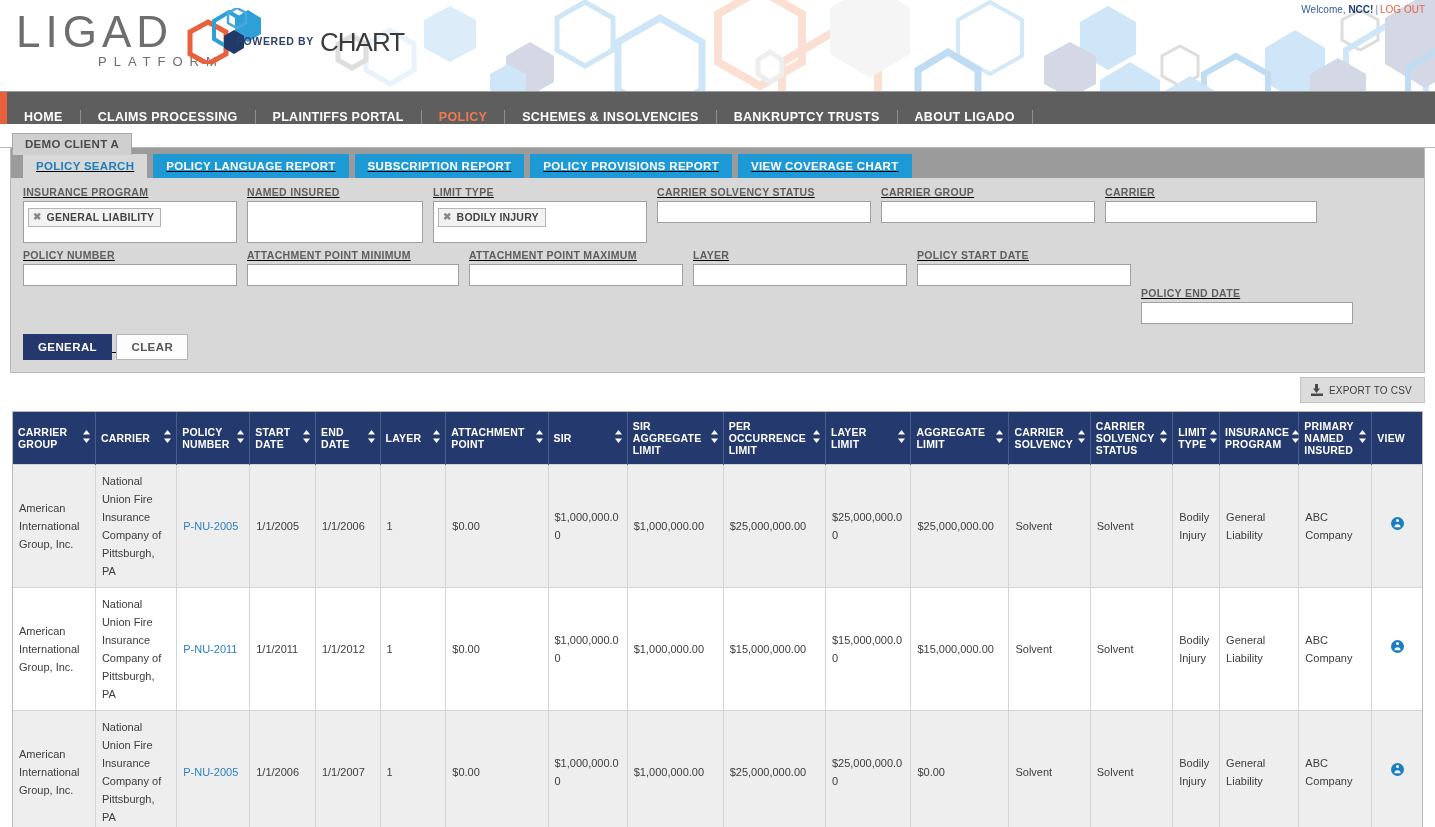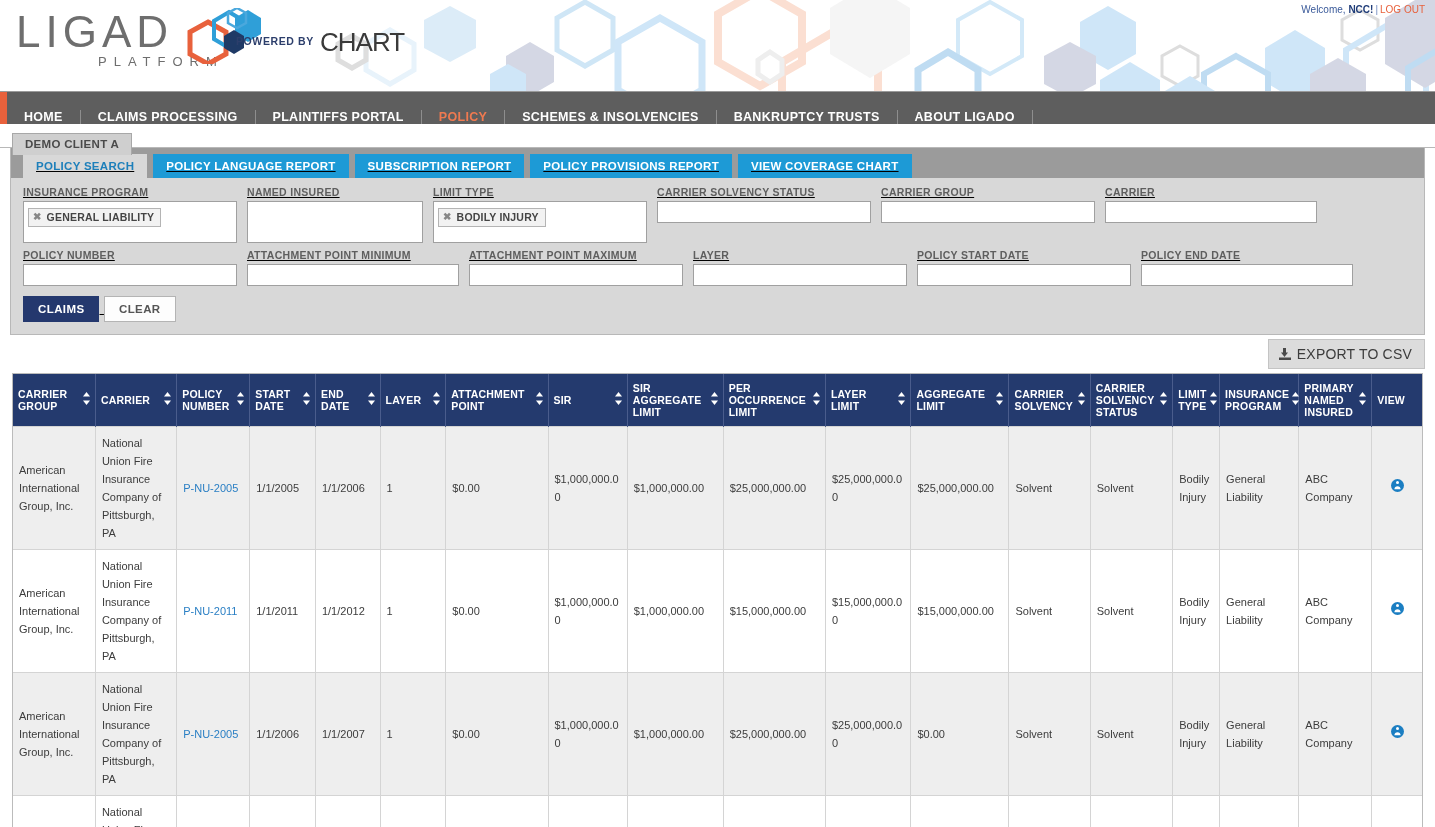--- a/index.html
+++ b/index.html
@@ -224,21 +224,21 @@
   .export-row {
     height: 38px;
     position: relative;
     background: #ffffff;
   }
   .export-btn {
     position: absolute;
     right: 10px; top: 4px;
     background: #dcdcdc;
     border: 1px solid #c4c4c4;
-    font-size: 14px;
+    font-size: 10px;
     color: #3c3c3c;
     padding: 6px 12px 6px 10px;
     cursor: pointer;
     display: flex;
     align-items: center;
     gap: 6px;
     letter-spacing: 0.2px;
   }
   .export-icon { width: 12px; height: 12px; display:block; }
 
@@ -415,27 +415,27 @@
           <div class="fg-input"></div>
         </div>
         <div class="fg" style="width: 214px;">
           <div class="fg-label">LAYER</div>
           <div class="fg-input"></div>
         </div>
         <div class="fg" style="width: 214px;">
           <div class="fg-label">POLICY START DATE</div>
           <div class="fg-input"></div>
         </div>
-        <div class="fg" style="width: 212px;">
+        <div class="fg" style="width: 212px; margin-top: 38px;">
           <div class="fg-label">POLICY END DATE</div>
           <div class="fg-input"></div>
         </div>
       </div>
     <div class="btn-row">
-      <span class="btn btn-search">CLAIMS</span>
+      <span class="btn btn-search">GENERAL</span>
       <span class="btn btn-clear">CLEAR</span>
     </div>
   </div>
 </div>
 
 <div class="export-row">
   <div class="export-btn">
     <span>
       <svg class="export-icon" viewBox="0 0 12 12" xmlns="http://www.w3.org/2000/svg">
         <rect x="0" y="9.5" width="12" height="2.5" fill="#4a4a4a"></rect>

